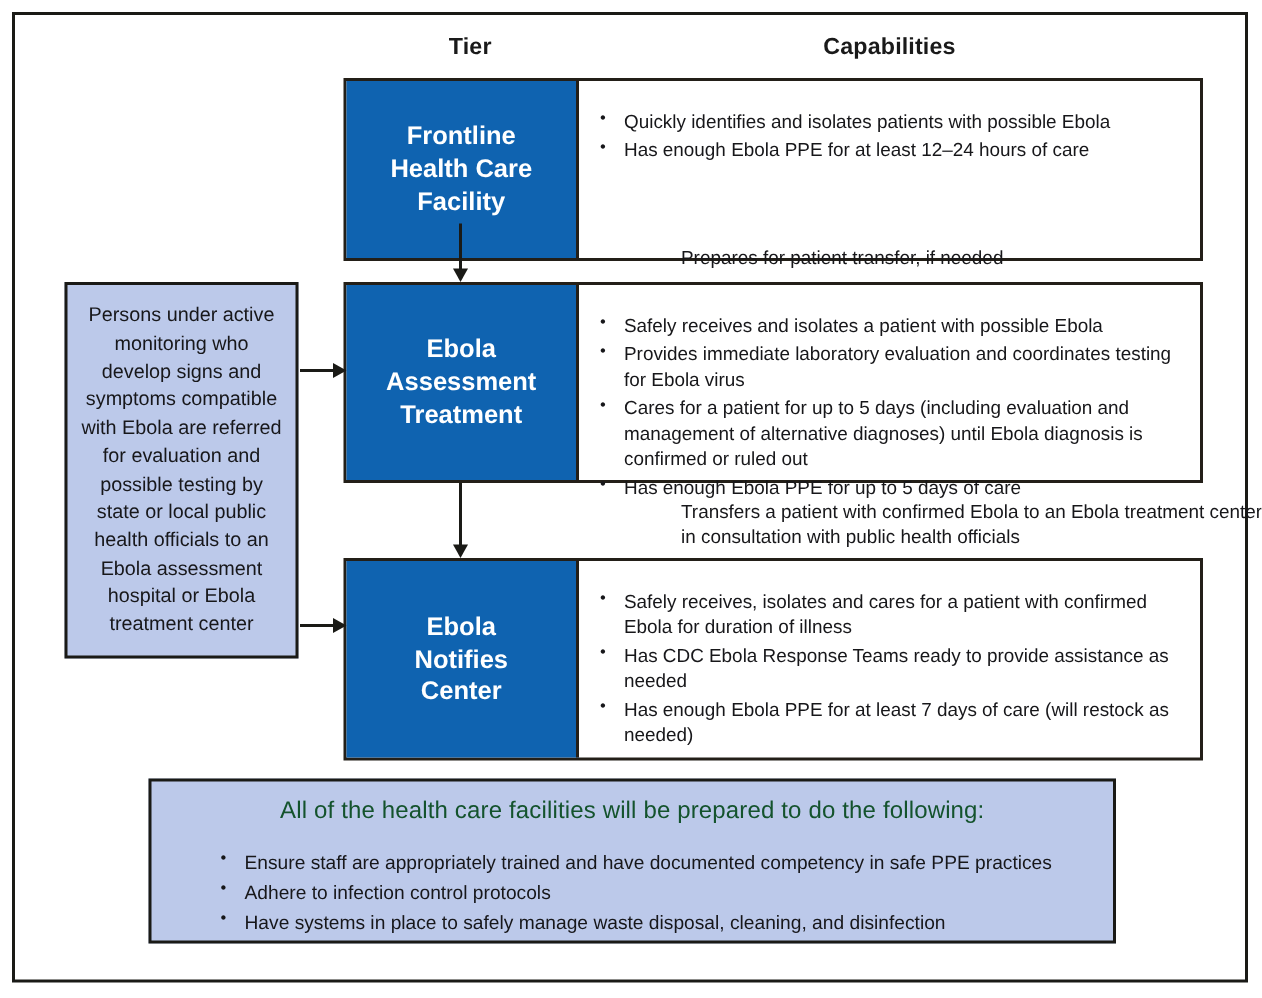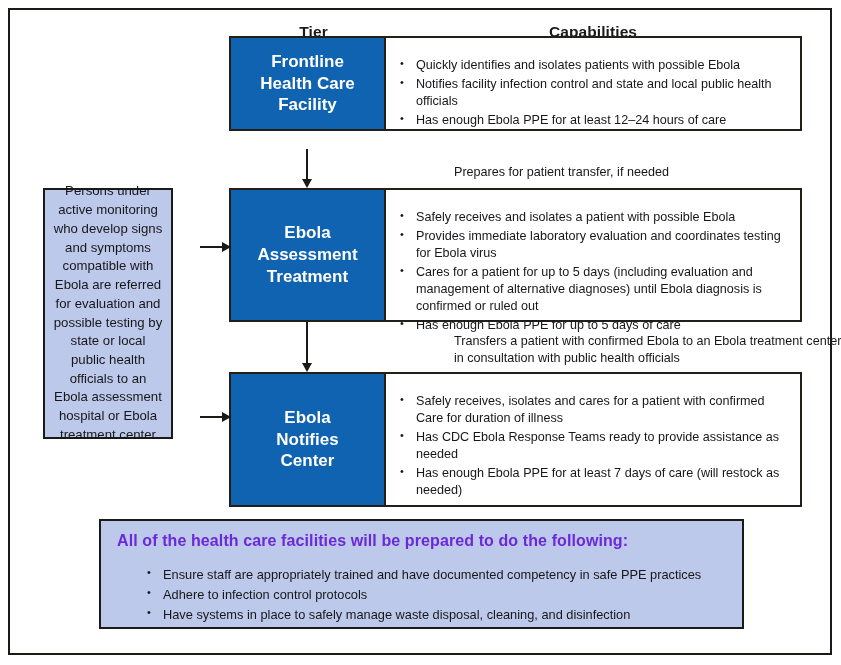--- a/index.html
+++ b/index.html
@@ -18,21 +18,21 @@
   .col-head{
     position:absolute;font-size:15.5px;font-weight:600;color:#1a1a1a;
     text-align:center;letter-spacing:.1px;
   }
   #head-tier{left:226px;top:13px;width:155px;}
   #head-cap{left:374px;top:13px;width:418px;}
 
   
   .tier-row{position:absolute;left:219px;width:573px;
             border:2px solid #231f18;box-sizing:border-box;display:flex;background:#fff;}
-  #row-1{top:26px;height:95px;}
+  #row-1{top:42px;height:122px;}
   #row-2{top:178px;height:134px;}
   #row-3{top:362px;height:135px;}
 
   .tier-label{
     width:155px;flex:0 0 155px;background:#0f63b0;color:#fff;
     display:flex;align-items:center;justify-content:center;text-align:center;
     font-size:17px;font-weight:600;line-height:1.28;
     border-right:2px solid #231f18;box-sizing:border-box;padding:2px 4px;
   }
   .caps{flex:1;padding:19px 10px 6px 8px;box-sizing:border-box;}
@@ -49,35 +49,35 @@
   
   .transition{
     position:absolute;left:396px;width:400px;font-size:12.6px;
     line-height:1.33;color:#17171a;margin-left:48px;
   }
   #trans-1{top:154px;}
   #trans-2{top:323px;}
 
   
   #persons-box{
-    position:absolute;left:33px;top:178px;width:130px;height:251px;
+    position:absolute;left:33px;top:178px;width:156px;height:251px;
     background:#bcc9ea;border:2px solid #1a1a16;box-sizing:border-box;
     display:flex;align-items:center;justify-content:center;
     padding:4px 7px;text-align:center;
   }
   #persons-box .txt{font-size:13.2px;line-height:1.42;color:#17171a;}
 
   
   #footer-box{
     position:absolute;left:89px;top:509px;width:645px;height:110px;
     background:#bcc9ea;border:2px solid #1a1a16;box-sizing:border-box;
     padding:9px 16px 8px 16px;
   }
   #footer-title{
-    font-size:16px;font-weight:700;color:#6d28d9;text-align:left;
+    font-size:16px;font-weight:400;color:#14532d;text-align:center;
     margin:2px 0 12px 0;letter-spacing:.1px;
   }
   #footer-list{margin:16px;padding:0;list-style:none;}
   #footer-list li{
     position:relative;padding-left:30px;margin-bottom:3px;
     font-size:12.8px;line-height:1.34;color:#17171a;
   }
   #footer-list li::before{
     content:"\2022";position:absolute;left:14px;top:-1px;font-size:11px;
   }
@@ -108,21 +108,20 @@
       <div class="tier-label">
         <span>
           <span>Frontline</span><br>
           <span>Health Care</span><br>
           <span>Facility</span>
         </span>
       </div>
       <div class="caps">
         <ul>
           <li>Quickly identifies and isolates patients with possible Ebola</li>
-          <li>Notifies facility infection control and state and local public health officials</li>
           <li>Has enough Ebola PPE for at least 12–24 hours of care</li>
         </ul>
       </div>
     </div>
 
     <div class="transition" id="trans-1">Prepares for patient transfer, if needed</div>
 
     <div class="conn v-line" style="left:296px;top:139px;height:31px;"></div>
     <div class="conn arrow-down" style="left:292px;top:169px;"></div>
 
@@ -152,21 +151,21 @@
     <div class="tier-row" id="row-3">
       <div class="tier-label">
         <span>
           <span>Ebola</span><br>
           <span>Notifies</span><br>
           <span>Center</span>
         </span>
       </div>
       <div class="caps">
         <ul>
-          <li>Safely receives, isolates  and cares for a patient with confirmed Care for duration of illness</li>
+          <li>Safely receives, isolates  and cares for a patient with confirmed Ebola for duration of illness</li>
           <li>Has CDC Ebola Response Teams ready to provide assistance as needed</li>
           <li>Has enough Ebola PPE for at least 7 days of care (will restock as needed)</li>
         </ul>
       </div>
     </div>
 
     <div id="persons-box">
       <div class="txt">Persons under active monitoring who develop signs and symptoms compatible with Ebola are referred for evaluation and possible testing by state or local public health officials to an Ebola assessment hospital or Ebola treatment center</div>
     </div>
 

